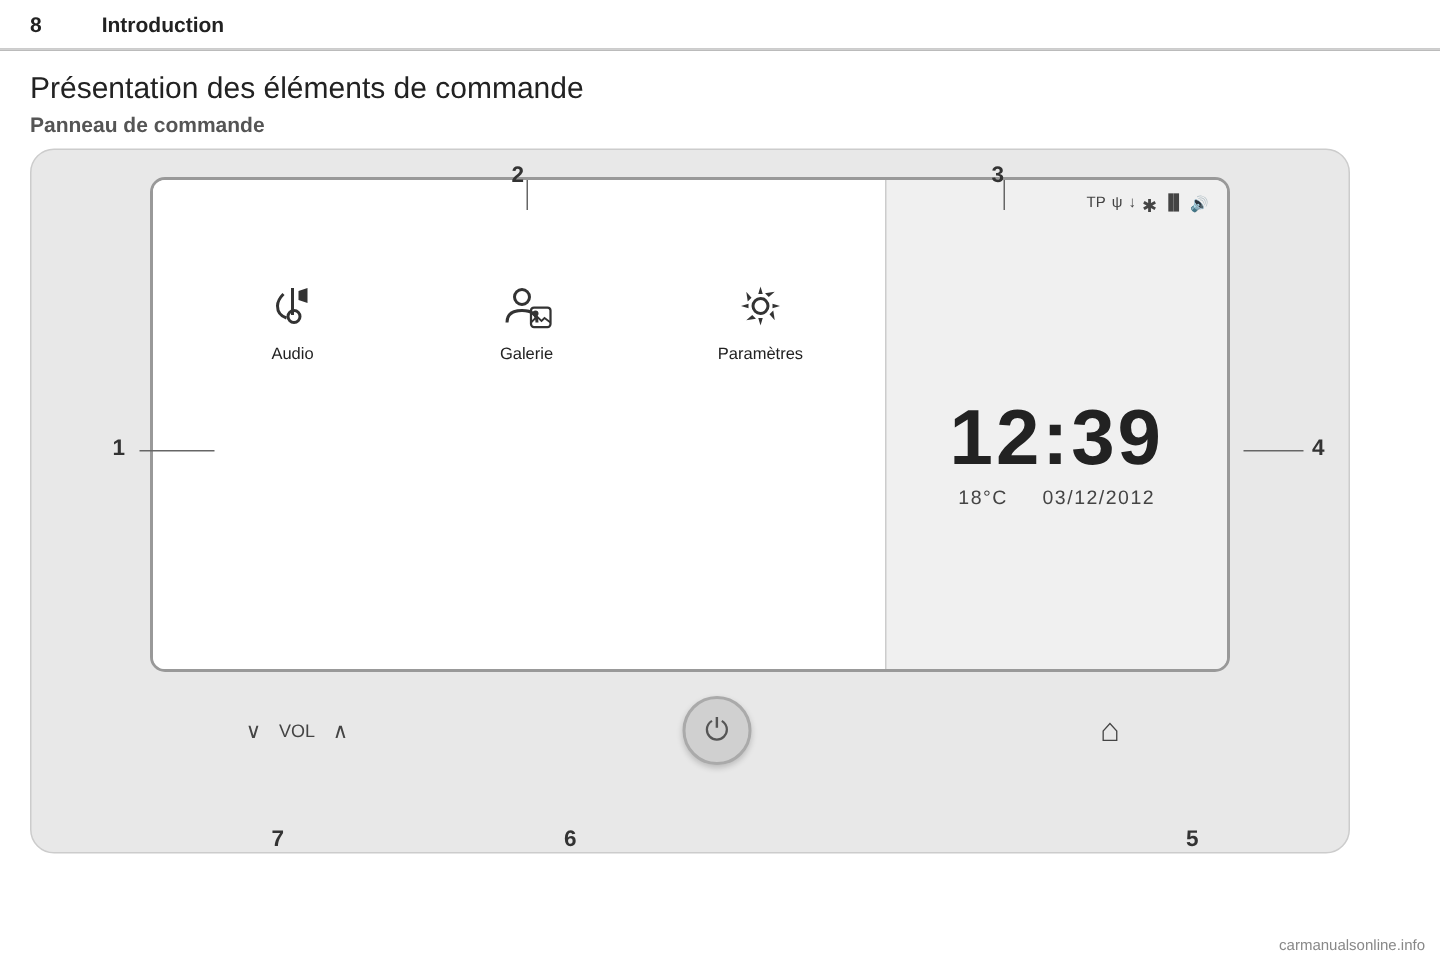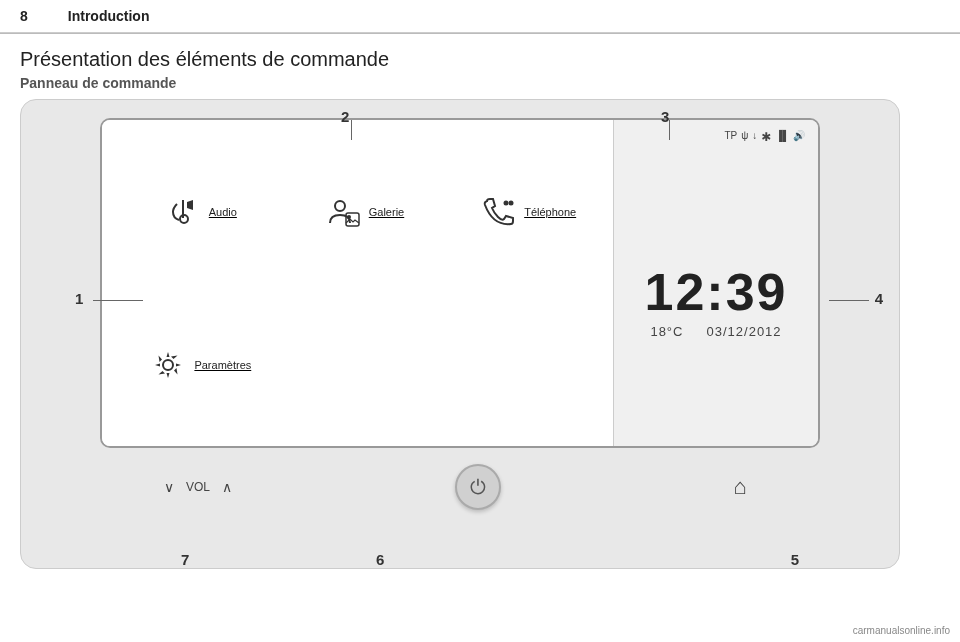--- a/index.html
+++ b/index.html
@@ -87,44 +87,43 @@
       display: grid;
       grid-template-columns: 1fr 1fr 1fr;
       grid-template-rows: 1fr 1fr;
       gap: 10px;
       align-items: center;
       justify-items: center;
     }
 
     .app-icon {
       display: flex;
-      flex-direction: row;
+      flex-direction: column;
       align-items: center;
       gap: 4px;
       cursor: pointer;
-      text-decoration: underline;
     }
     .app-icon-img {
       width: 44px;
       height: 44px;
       display: flex;
       align-items: center;
       justify-content: center;
       font-size: 28px;
       color: #333;
     }
     .app-icon-label {
       font-size: 11px;
       color: #222;
       text-align: center;
     }
 
     
     .screen-right {
-      width: 205px;
+      width: 228px;
       background: #f0f0f0;
       display: flex;
       flex-direction: column;
       padding: 10px 12px;
       border-left: 1px solid #ccc;
     }
     .status-bar {
       display: flex;
       justify-content: flex-end;
       gap: 4px;
@@ -270,30 +269,20 @@
               <path d="M6 30 Q6 22 16 22 Q26 22 26 30" fill="none" stroke="#333" stroke-width="2"></path>
 
               <rect x="22" y="20" width="13" height="13" rx="2" fill="none" stroke="#333" stroke-width="1.5"></rect>
               <circle cx="25" cy="24" r="2" fill="#333"></circle>
               <path d="M22 30 L26 26 L29 29 L31 27 L35 30" fill="none" stroke="#333" stroke-width="1.2"></path>
             </svg>
           </div>
           <span class="app-icon-label">Galerie</span>
         </div>
 
-        <div class="app-icon">
-          <div class="app-icon-img">
-            <svg width="38" height="38" viewBox="0 0 38 38">
-              <path d="M8 8 Q8 6 11 6 L14 6 L16 13 L13 15 Q15 20 19 24 Q23 28 25 26 L27 23 L34 25 L34 28 Q34 31 32 31 Q14 33 6 12 Q5 9 8 8Z" fill="none" stroke="#333" stroke-width="2"></path>
-              <circle cx="27" cy="10" r="2.5" fill="#333"></circle>
-              <circle cx="32" cy="10" r="2.5" fill="#333"></circle>
-            </svg>
-          </div>
-          <span class="app-icon-label">Téléphone</span>
-        </div>
 
 
         <div class="app-icon">
           <div class="app-icon-img">
             <svg width="38" height="38" viewBox="0 0 38 38">
               <circle cx="19" cy="19" r="5" fill="none" stroke="#333" stroke-width="2"></circle>
 
               <path d="M19 6 L20.5 11 L17.5 11 Z" fill="#333"></path>
               <path d="M19 32 L20.5 27 L17.5 27 Z" fill="#333"></path>
               <path d="M6 19 L11 20.5 L11 17.5 Z" fill="#333"></path>

